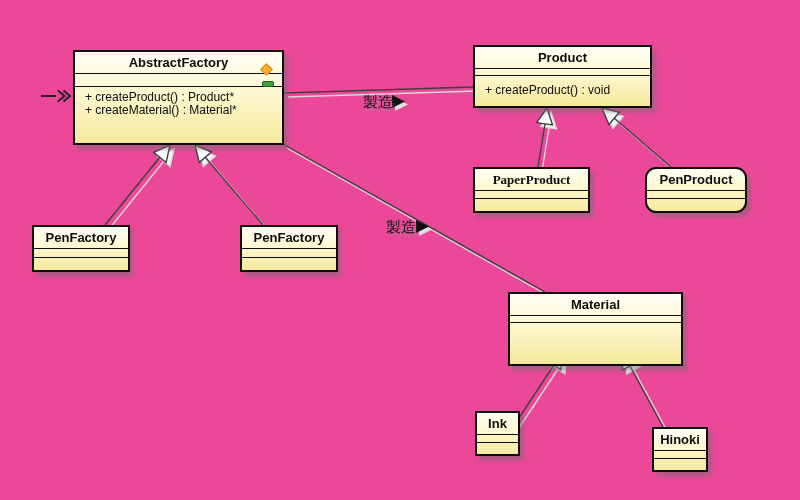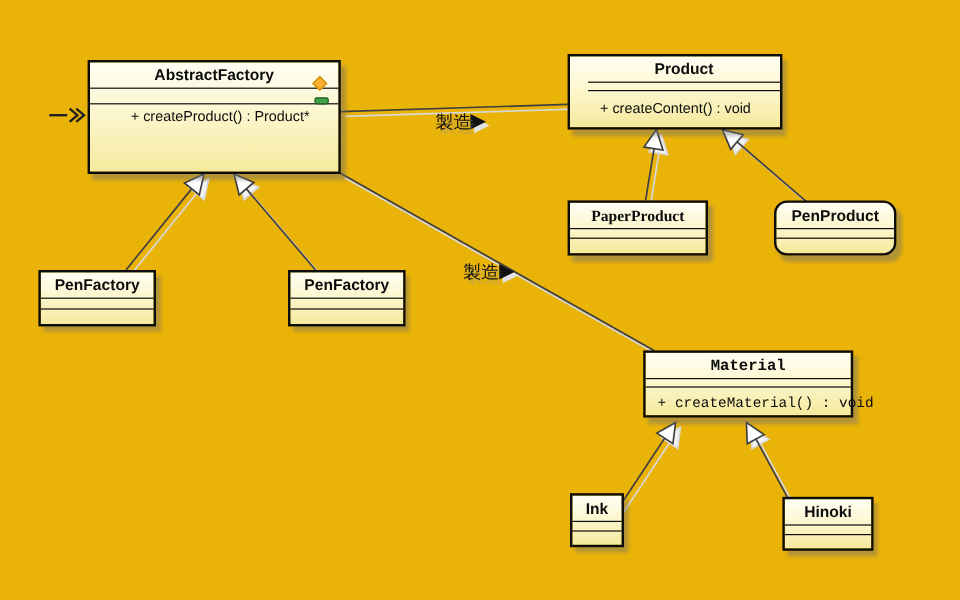--- a/index.html
+++ b/index.html
@@ -1,34 +1,34 @@
 <!DOCTYPE html>
 <html><head>
 <meta charset="utf-8">
 <style>
   html,body{margin:0;padding:0;background:#fff;}
   .canvas{
-    position:relative;width:800px;height:500px;background:#eab308;overflow:hidden;
+    position:relative;width:800px;height:500px;background:#ec4899;overflow:hidden;
     font-family:"Liberation Sans",sans-serif;
   }
   svg.layer{position:absolute;left:0;top:0;width:800px;height:500px;pointer-events:none;}
   .edges{z-index:1;}
   .uml-class{
     position:absolute;z-index:2;border:2px solid #0d0d0d;
     background:linear-gradient(180deg,#fffef4 0%,#fdf7d0 45%,#f5e99c 100%);
     box-shadow:4px 5px 3px rgba(110,110,110,0.45);
     box-sizing:border-box;
   }
   .uml-title{
     height:21px;border-bottom:1px solid #0d0d0d;
     display:flex;align-items:center;justify-content:center;
     font-weight:bold;font-size:13px;color:#0c0c0c;white-space:nowrap;overflow:hidden;
   }
   .uml-fields{border-bottom:1px solid #0d0d0d;}
-  .uml-methods{color:#0c0c0c;text-align:center;}
+  .uml-methods{color:#0c0c0c;}
   .uml-method{font-size:12px;line-height:13px;padding-left:10px;white-space:nowrap;}
   .uml-methods.pad{padding-top:4px;}
   .uml-methods.center{display:flex;align-items:center;}
   .edge-label{
     position:absolute;z-index:3;font-size:15px;color:#111;white-space:nowrap;
     text-shadow:3px 3px 1px rgba(150,150,150,0.45);
     font-family:Liberation Mono, monospace;
   }
   .marker{position:absolute;z-index:3;box-sizing:border-box;}
   .diamond{left:262px;top:65px;width:9px;height:9px;background:#ffb02e;border:1.5px solid #c98a00;transform:rotate(45deg);}
@@ -106,28 +106,29 @@
       <polyline points="58,90.5 64.5,96 58,101.5"></polyline>
       <polyline points="63.5,90.5 70,96 63.5,101.5"></polyline>
     </g>
   </svg>
 
   <div class="uml-class" style="left:73px;top:50px;width:211px;height:95px;">
     <div class="uml-title">AbstractFactory</div>
     <div class="uml-fields" style="height:12px;"></div>
     <div class="uml-methods pad">
       <div class="uml-method">+ createProduct() : Product*</div>
+      <div class="uml-method">+ createMaterial() : Material*</div>
     </div>
   </div>
 
-  <div class="uml-class" style="left:473px;top:45px;width:179px;height:63px;padding-left:15px;">
+  <div class="uml-class" style="left:473px;top:45px;width:179px;height:63px;">
     <div class="uml-title">Product</div>
     <div class="uml-fields" style="height:6px;"></div>
     <div class="uml-methods center" style="height:29px;">
-      <div class="uml-method">+ createContent() : void</div>
+      <div class="uml-method">+ createProduct() : void</div>
     </div>
   </div>
 
   <div class="uml-class" style="left:473px;top:167px;width:117px;height:46px;font-family:Liberation Serif, serif;">
     <div class="uml-title">PaperProduct</div>
     <div class="uml-fields" style="height:7px;"></div>
     <div class="uml-methods"></div>
   </div>
 
   <div class="uml-class" style="left:645px;top:167px;width:102px;height:46px;border-radius:11px;">
@@ -141,35 +142,32 @@
     <div class="uml-fields" style="height:8px;"></div>
     <div class="uml-methods"></div>
   </div>
 
   <div class="uml-class" style="left:240px;top:225px;width:98px;height:47px;">
     <div class="uml-title">PenFactory</div>
     <div class="uml-fields" style="height:8px;"></div>
     <div class="uml-methods"></div>
   </div>
 
-  <div class="uml-class" style="left:536px;top:292px;width:175px;height:56px;font-family:Liberation Mono, monospace;">
+  <div class="uml-class" style="left:508px;top:292px;width:175px;height:74px;">
     <div class="uml-title">Material</div>
     <div class="uml-fields" style="height:6px;"></div>
-    <div class="uml-methods center" style="height:26px;">
-      <div class="uml-method">+ createMaterial() : void</div>
-    </div>
   </div>
 
   <div class="uml-class" style="left:475px;top:411px;width:45px;height:45px;">
     <div class="uml-title">Ink</div>
     <div class="uml-fields" style="height:7px;"></div>
     <div class="uml-methods"></div>
   </div>
 
-  <div class="uml-class" style="left:652px;top:414px;width:76px;height:45px;">
+  <div class="uml-class" style="left:652px;top:427px;width:56px;height:45px;">
     <div class="uml-title">Hinoki</div>
     <div class="uml-fields" style="height:7px;"></div>
     <div class="uml-methods"></div>
   </div>
 
   <div class="marker diamond"></div>
   <div class="marker greenbar"></div>
 
   <span class="edge-label" style="left:363px;top:93px;">製造</span>
   <span class="edge-label" style="left:386px;top:218px;">製造</span>

